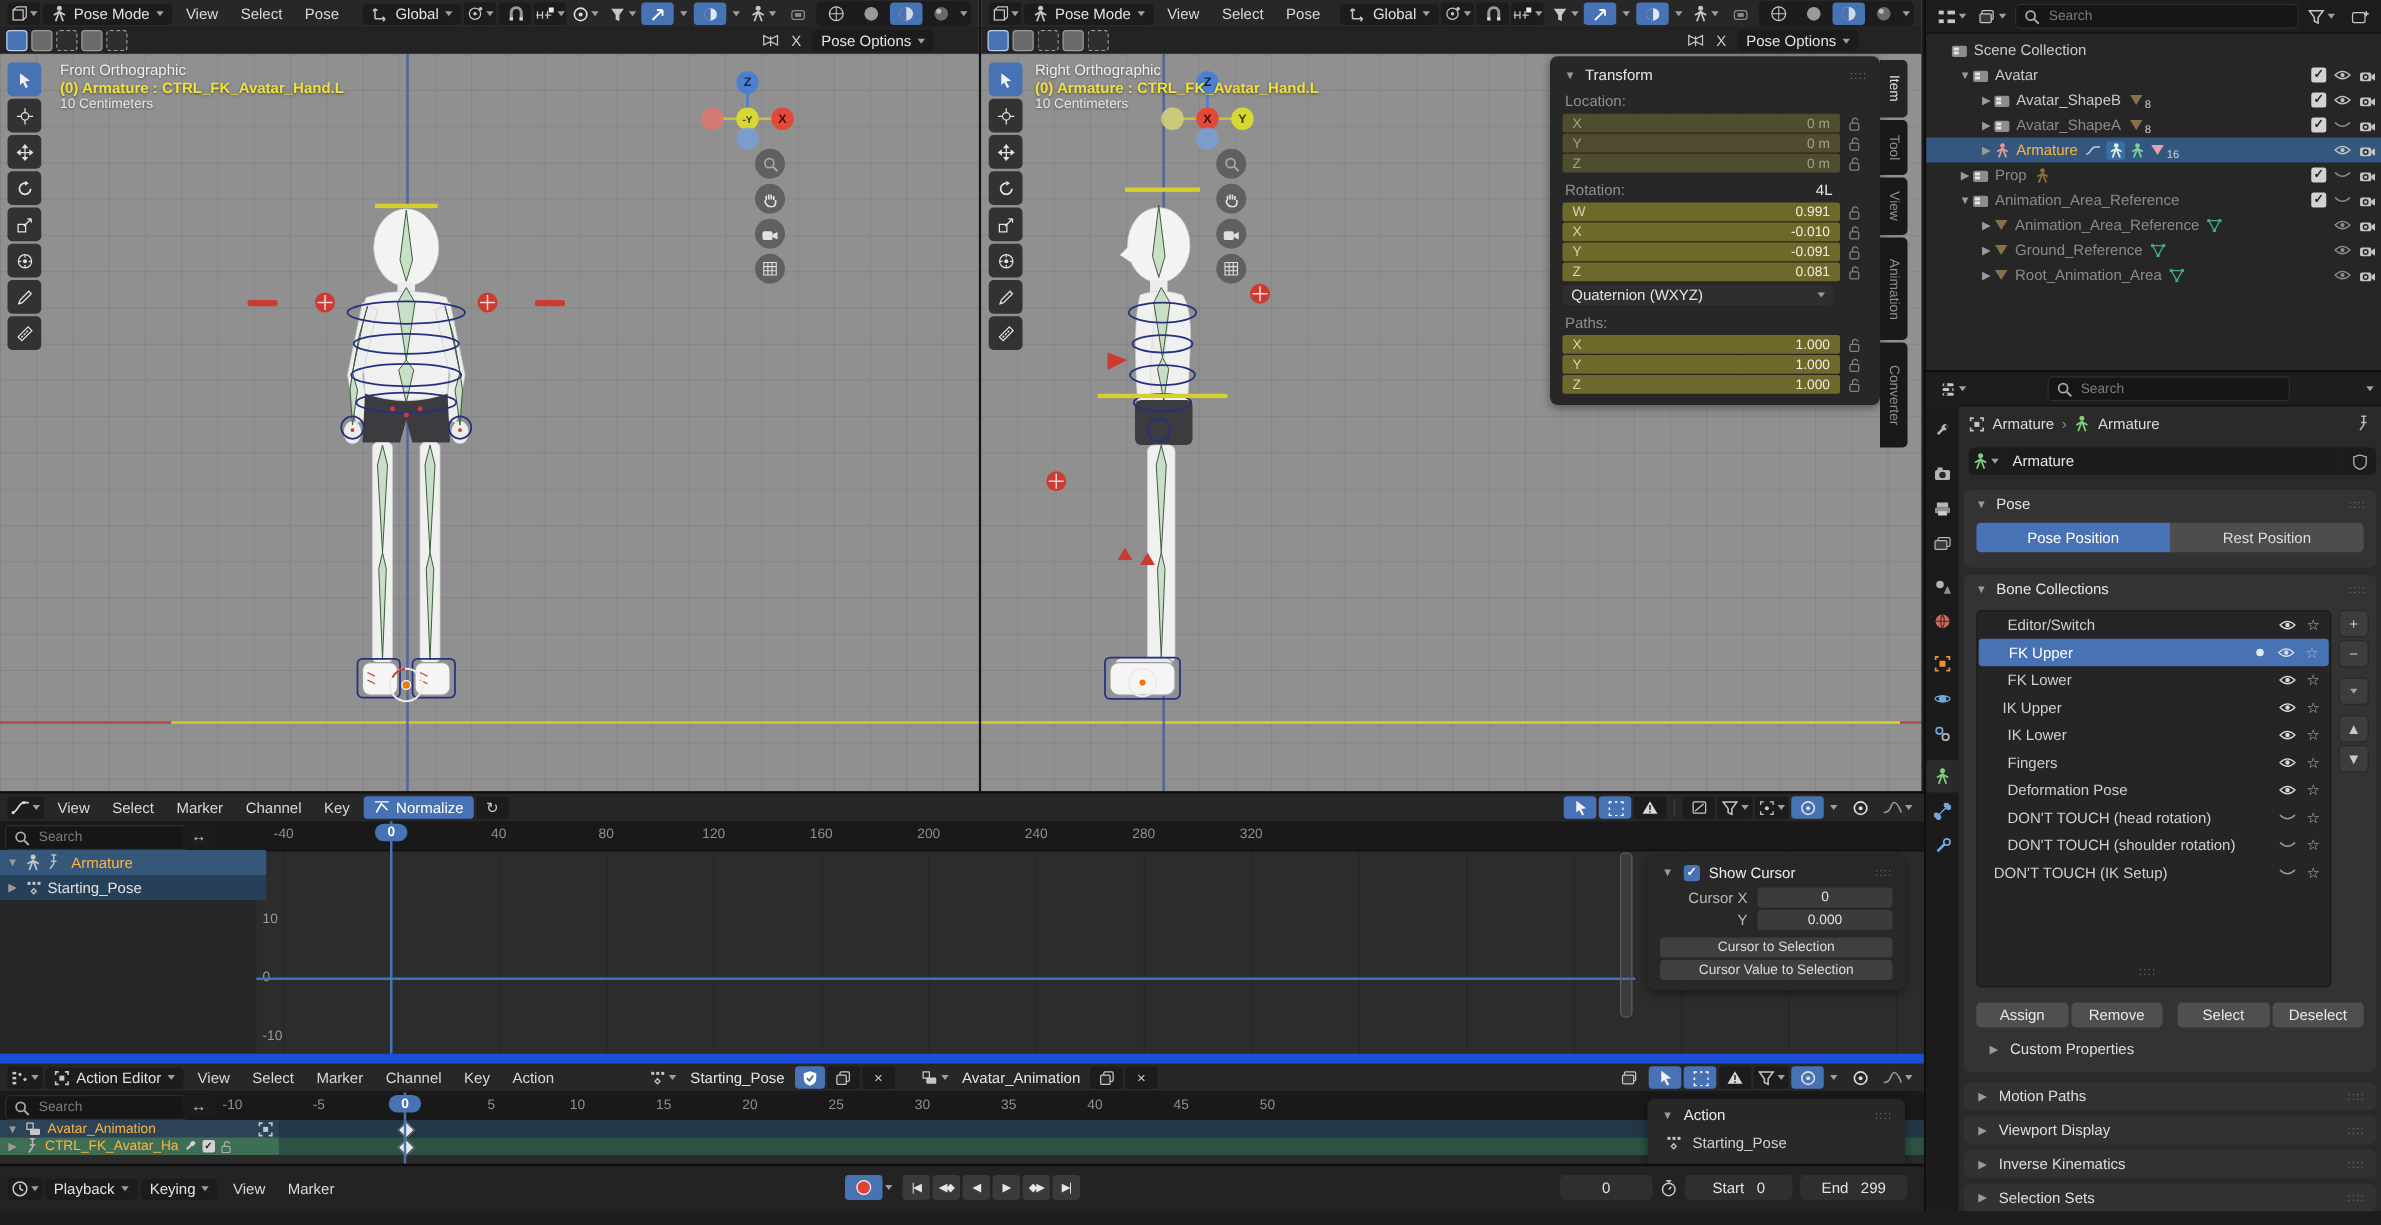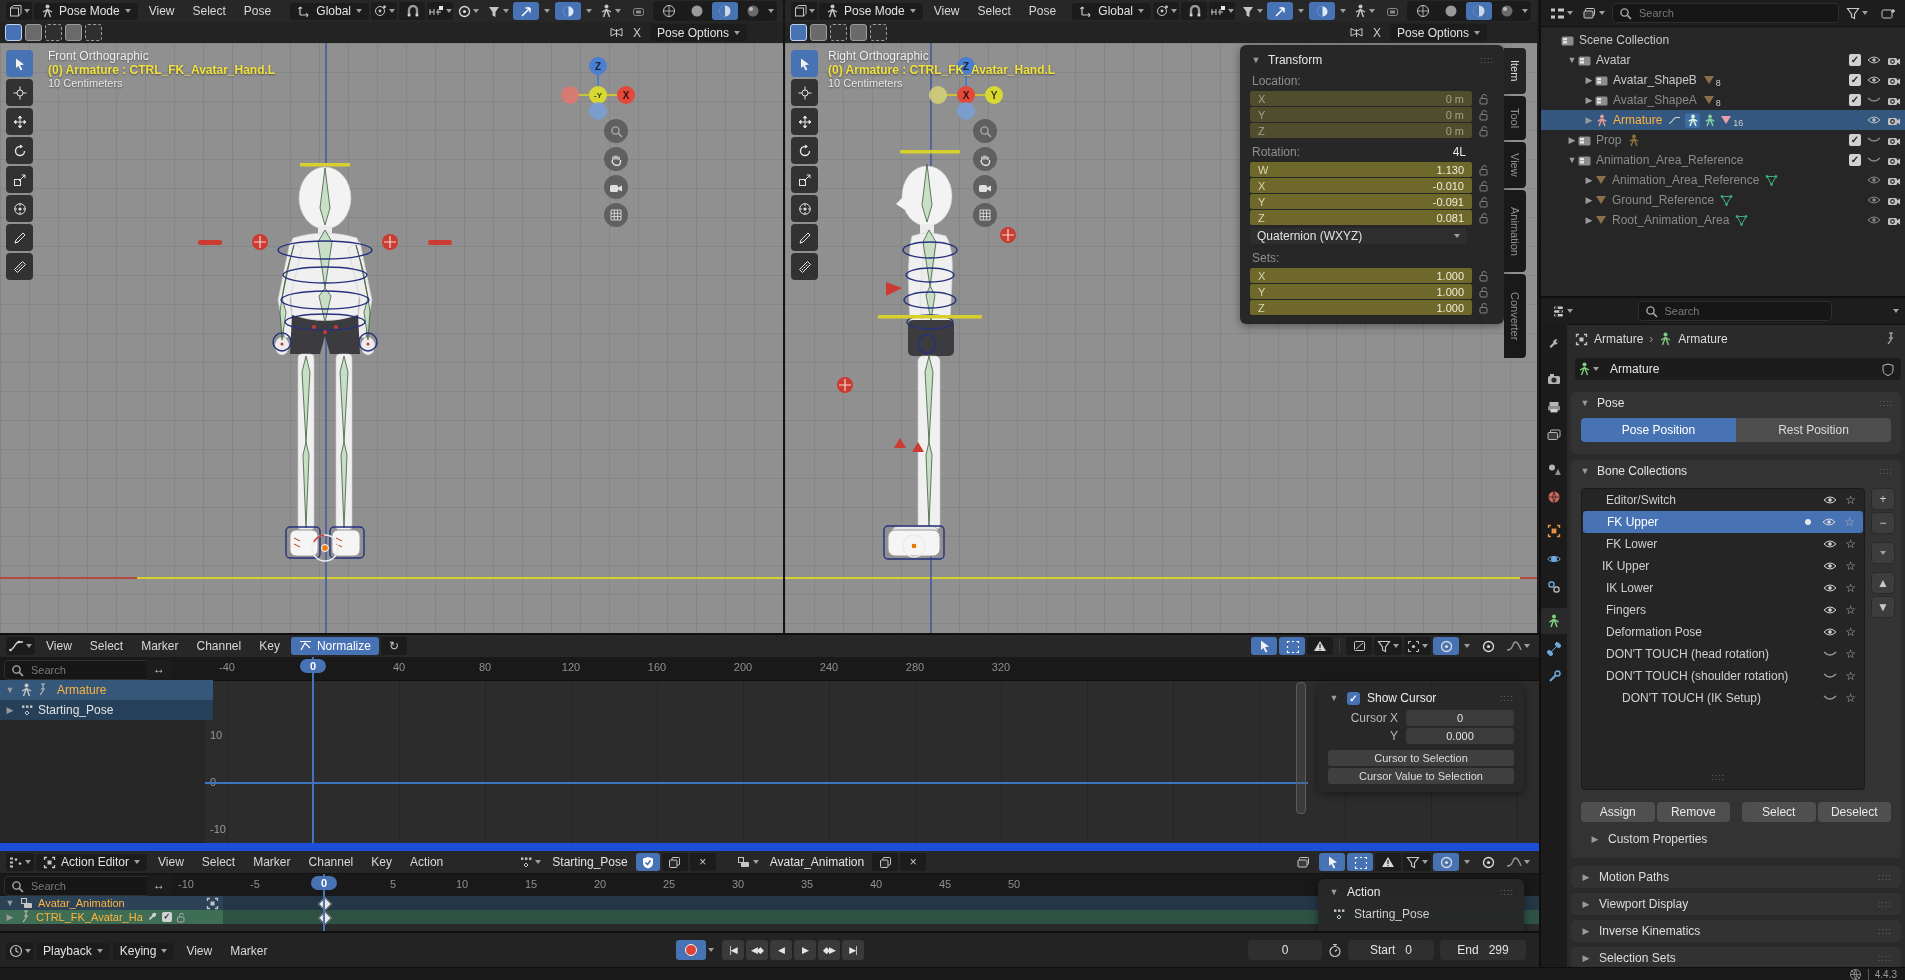--- a/index.html
+++ b/index.html
@@ -812,21 +812,21 @@
           </div>
         <div class="np-sub row">
             <span>Rotation:</span>
             <span class="spacer"></span>
           <span style="color:#e8e8e8;margin-right:28px;">4L</span>
           </div>
         <div id="tf-rotation">
             <div class="fldrow">
               <span class="fld anim">
       <span class="axn">W</span>
-                <span>1.130</span>
+                <span>0.991</span>
               </span>
       <span style="width:16px;opacity:.8">
                 <svg width="11" height="12" viewBox="0 0 11 12">
                   <rect x="2" y="5.5" width="7" height="5.5" rx="1" fill="none" stroke="#9a9a9a"></rect>
                   <path d="M4 5.5 V4 a2.2 2.2 0 0 1 4.4 -0.6" fill="none" stroke="#9a9a9a"></path>
                 </svg>
               </span>
             </div>
             <div class="fldrow">
               <span class="fld anim">
@@ -864,21 +864,21 @@
                 </svg>
               </span>
             </div>
           </div>
         <div class="row" style="margin:3px 0 2px;">
           <span class="ddbtn" style="flex:1;height:16px;background:#2e2e2e;justify-content:space-between;margin-right:27px;">
             <span>Quaternion (WXYZ)</span>
               <span class="chev"></span>
             </span>
         </div>
-        <div class="np-sub">Sets:</div>
+        <div class="np-sub">Paths:</div>
         <div id="tf-scale">
             <div class="fldrow">
               <span class="fld anim">
       <span class="axn">X</span>
                 <span>1.000</span>
               </span>
       <span style="width:16px;opacity:.8">
                 <svg width="11" height="12" viewBox="0 0 11 12">
                   <rect x="2" y="5.5" width="7" height="5.5" rx="1" fill="none" stroke="#9a9a9a"></rect>
                   <path d="M4 5.5 V4 a2.2 2.2 0 0 1 4.4 -0.6" fill="none" stroke="#9a9a9a"></path>
@@ -1560,21 +1560,21 @@
             <span class="bcic">
               <span style="display:inline-flex">
                 <svg width="14" height="8" viewBox="0 0 14 8">
                   <path d="M1 2 Q7 8 13 2" fill="none" stroke="#9a9a9a" stroke-width="1.3"></path>
                 </svg>
               </span>
     <span class="star">☆</span>
             </span>
           </div>
           <div class="bcrow">
-            <span style="margin-left:32px">DON'T TOUCH (IK Setup)</span>
+            <span style="margin-left:5px">DON'T TOUCH (IK Setup)</span>
             <span class="bcic">
               <span style="display:inline-flex">
                 <svg width="14" height="8" viewBox="0 0 14 8">
                   <path d="M1 2 Q7 8 13 2" fill="none" stroke="#9a9a9a" stroke-width="1.3"></path>
                 </svg>
               </span>
     <span class="star">☆</span>
             </span>
           </div>
         </div>
@@ -2120,22 +2120,13 @@
         <span>Start</span>
           <span>0</span>
         </span>
       <span class="tfld" style="width:86px;">
         <span>End</span>
           <span>299</span>
         </span>
     </div>
   </div>
 
-  <div id="status">
-    <span style="margin-right:6px;">
-        <svg width="13" height="13" viewBox="0 0 13 13">
-          <circle cx="6.5" cy="6.5" r="5" fill="none" stroke="#8f8f8f"></circle>
-          <path d="M1.5 6.5 H11.5 M6.5 1.5 Q9.5 6.5 6.5 11.5 Q3.5 6.5 6.5 1.5 M2 2 L11 11" stroke="#8f8f8f" fill="none" stroke-width="0.9"></path>
-        </svg>
-      </span>
-    <span style="border-left:1px solid #555;padding-left:6px;">4.4.3</span>
-  </div>
 </div>
 
 </body></html>

